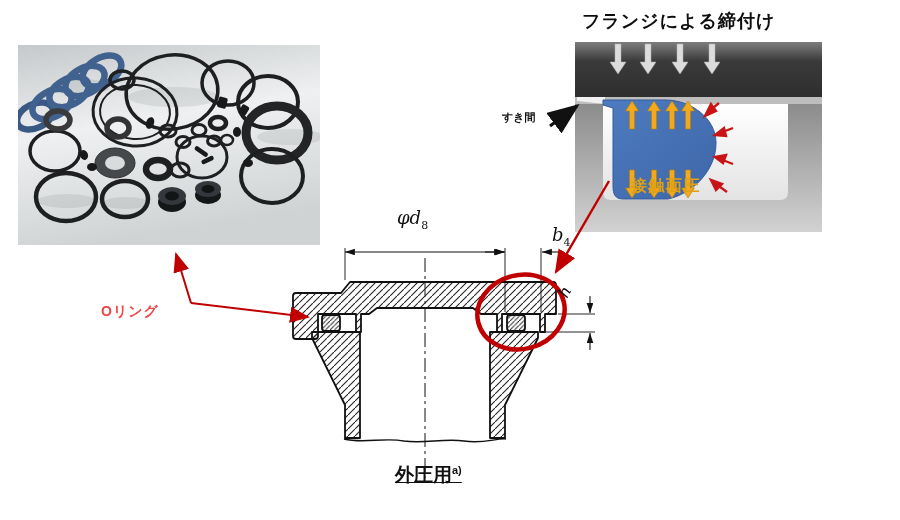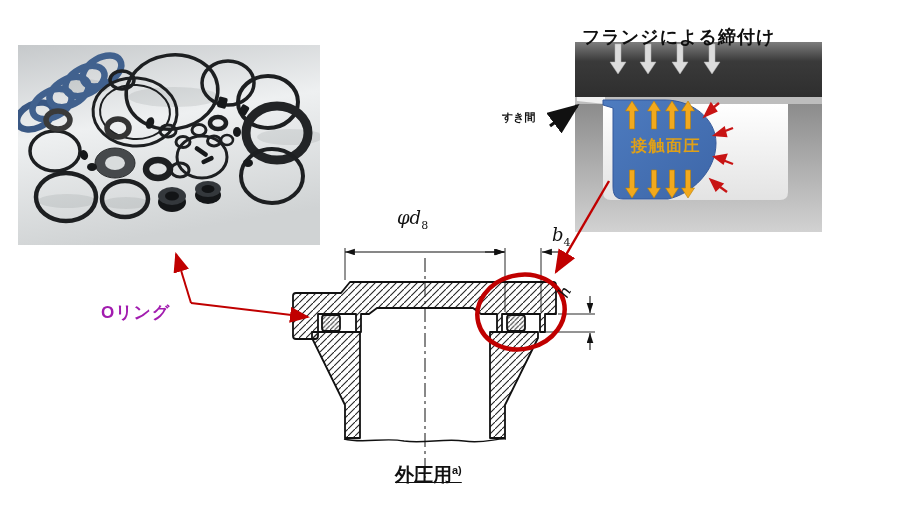--- a/index.html
+++ b/index.html
@@ -1,25 +1,25 @@
 <!DOCTYPE html>
 <html><head>
 <meta charset="utf-8">
 <style>
   html,body{margin:0;padding:0;background:#fff;}
   .canvas{position:relative;width:900px;height:520px;background:#ffffff;overflow:hidden;
           font-family:"Liberation Sans",sans-serif;}
   .abs{position:absolute;}
   svg{display:block;}
   .lbl{position:absolute;white-space:nowrap;line-height:1.15;}
-  .lbl-title{font-size:18px;font-weight:600;color:#0e0e0e;letter-spacing:1px;margin-top:16px;}
+  .lbl-title{font-size:18px;font-weight:600;color:#0e0e0e;letter-spacing:1px;}
   .lbl-gap{font-size:11px;font-weight:600;color:#111;}
-  .lbl-contact{font-size:16px;font-weight:600;color:#dfa018;letter-spacing:1.5px;}
+  .lbl-contact{font-size:16px;font-weight:600;color:#dfa018;letter-spacing:1.5px;margin-top:40px;}
   .lbl-ext{font-size:17.5px;font-weight:700;color:#c81414;letter-spacing:1px;}
-  .lbl-oring{font-size:17px;font-weight:600;color:#a21caf;letter-spacing:1px;}
+  .lbl-oring{font-size:14px;font-weight:600;color:#ef4444;letter-spacing:1px;}
   .lbl-caption{font-size:19px;font-weight:700;color:#111;text-decoration:underline;}
   .lbl-caption sup{font-size:11px;font-weight:700;}
   .dim{font-family:"DejaVu Serif","Liberation Serif",serif;font-style:italic;
        font-size:18px;color:#111;}
   .dim sub{font-size:11px;font-style:normal;}
   .dim-h{transform:rotate(-62deg);font-size:16px;}
   .z5{z-index:5;} .z4{z-index:4;} .z3{z-index:3;}
 </style>
 </head>
 <body>

